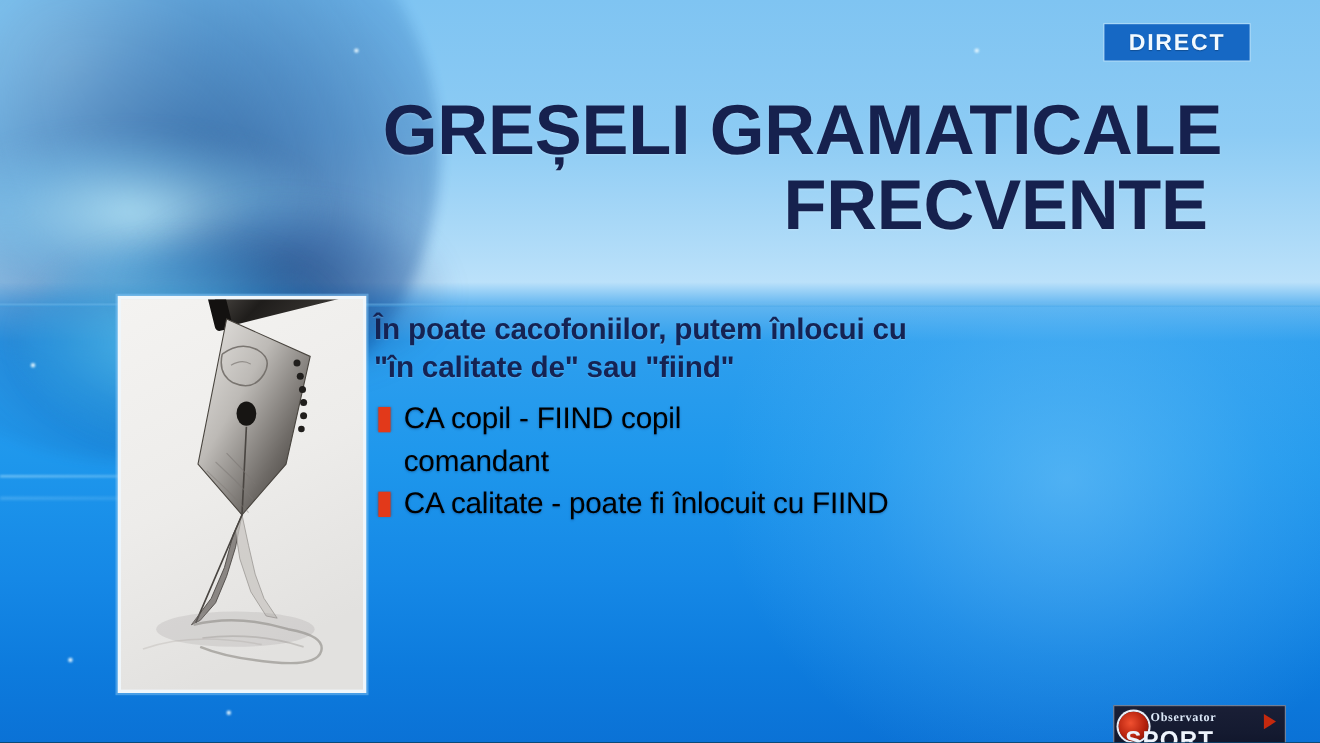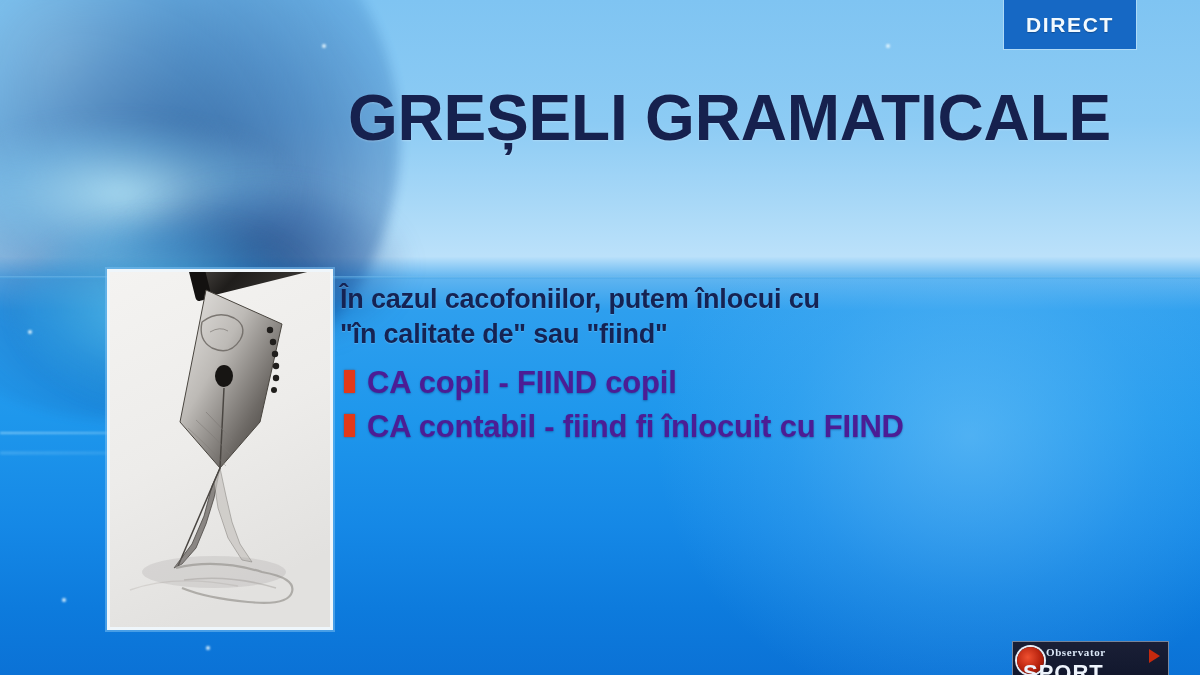--- a/index.html
+++ b/index.html
@@ -83,22 +83,22 @@
     background: linear-gradient(90deg, rgba(170,225,255,0.40), rgba(170,225,255,0.0));
     filter: blur(1.4px);
   }
   .bg-sparkle {
     position: absolute; width: 4px; height: 4px; border-radius: 50%;
     background: rgba(235,250,255,0.9); filter: blur(0.8px);
   }
 
   
   .direct-badge {
-    position: absolute; left: 1004px; top: 0;
-    width: 132px; height: 49px;
+    position: absolute; left: 1004px; top: 22px;
+    width: 132px; height: 33px;
     background: #1668C4;
     box-shadow: 0 0 0 1px rgba(255,255,255,0.35);
     display: flex; align-items: center; justify-content: center;
   }
   .direct-badge span {
     color: #F2FAFF;
     font-size: 21px;
     font-weight: bold;
     letter-spacing: 1.6px;
     text-shadow: 0 1px 1px rgba(0,0,0,0.25);
@@ -140,23 +140,23 @@
     line-height: 1.30;
     letter-spacing: -0.2px;
     text-shadow: 0 1px 1px rgba(255,255,255,0.18);
   }
   .intro .line { display: block; white-space: nowrap; }
 
   .bullet-list { margin-top: 9px; }
   .bullet-row {
     position: relative;
     padding-left: 27px;
-    color: #4c1d95;
-    font-size: 31px;
-    font-weight: bold;
+    color: #000000;
+    font-size: 27px;
+    font-weight: normal;
     line-height: 1.42;
     letter-spacing: -0.2px;
     text-shadow: 0 1px 2px rgba(8,50,110,0.45);
   }
   .bullet-row .marker {
     position: absolute; left: 4px; top: 9px;
     width: 11px; height: 23px;
     background: #E2391A;
     box-shadow: 0 0 2px rgba(120,20,0,0.5);
   }
@@ -216,20 +216,21 @@
   <div class="bg-sparkle" style="left:206px; top:646px;"></div>
   <div class="bg-sparkle" style="left:322px; top:44px;"></div>
   <div class="bg-sparkle" style="left:886px; top:44px;"></div>
 
   <div class="direct-badge">
     <span>DIRECT</span>
   </div>
 
   <div class="title-block">
     <span class="title-line l1">GREȘELI GRAMATICALE</span>
+    <span class="title-line l2">FRECVENTE</span>
   </div>
 
   <div class="pen-photo">
     <svg viewBox="0 0 220 355" preserveAspectRatio="xMidYMid slice">
       <defs>
         <linearGradient id="paperG" x1="0" y1="0" x2="0.3" y2="1">
           <stop offset="0%" stop-color="#F4F3F1"></stop>
           <stop offset="55%" stop-color="#EDECEA"></stop>
           <stop offset="100%" stop-color="#E2E1DF"></stop>
         </linearGradient>
@@ -282,36 +283,40 @@
       <path d="M74 308 q46 -6 92 8" fill="none" stroke="#BDBAB6" stroke-width="1.6" opacity="0.8"></path>
       <path d="M20 318 q44 -16 108 -4" fill="none" stroke="#C8C5C1" stroke-width="1.4" opacity="0.6"></path>
 
       <ellipse cx="104" cy="300" rx="72" ry="16" fill="#9C9894" opacity="0.22"></ellipse>
     </svg>
   </div>
 
   <div class="body-col">
 
     <div class="intro">
-      <span class="line">În cazul cacofoniilor, putem înlocui cu</span>
+      <span class="line">În poate cacofoniilor, putem înlocui cu</span>
       <span class="line">"în calitate de" sau "fiind"</span>
     </div>
 
     <div class="bullet-list">
 
       <div class="bullet-row">
         <span class="marker"></span>
         <span>CA copil - FIIND copil</span>
       </div>
 
 
+      <div class="bullet-row cont">
+        
+        <span>comandant</span>
+      </div>
 
       <div class="bullet-row">
         <span class="marker"></span>
-        <span>CA contabil - fiind fi înlocuit cu FIIND</span>
+        <span>CA calitate - poate fi înlocuit cu FIIND</span>
       </div>
 
 
     </div>
   </div>
 
   <div class="channel-logo">
     <div class="logo-disc"></div>
     <div class="logo-top-text">Observator</div>
     <div class="logo-arrow"></div>

